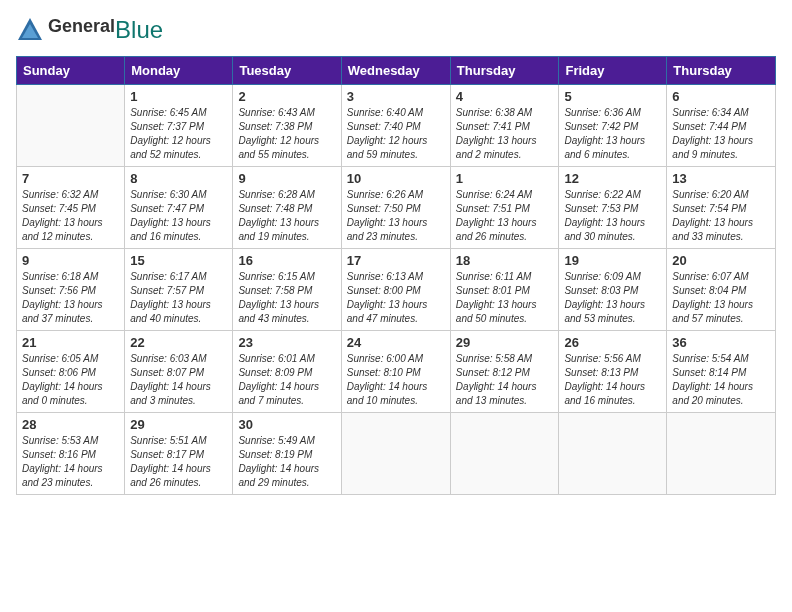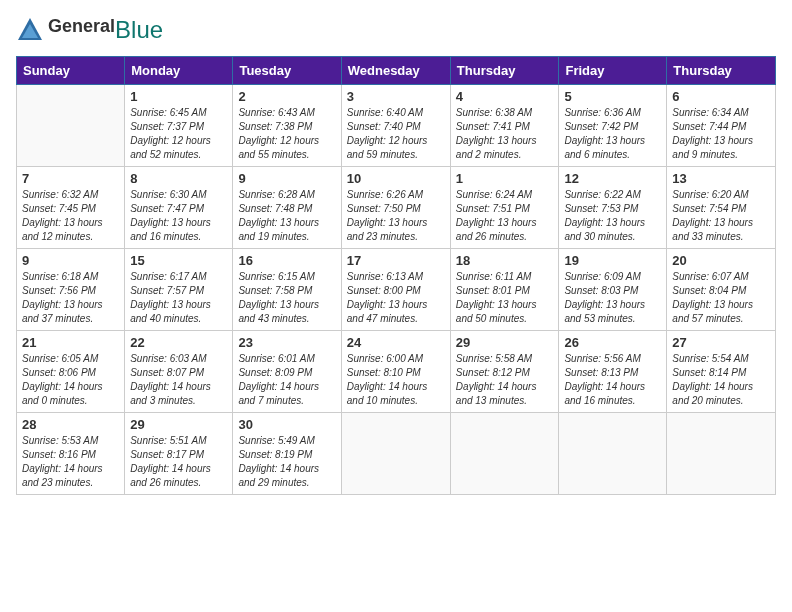--- a/index.html
+++ b/index.html
@@ -228,21 +228,21 @@
         </td>
         <td>
           <span class="day-number">29</span>
           <div class="day-info">Sunrise: 5:58 AM<br>Sunset: 8:12 PM<br>Daylight: 14 hours and 13 minutes.</div>
         </td>
         <td>
           <span class="day-number">26</span>
           <div class="day-info">Sunrise: 5:56 AM<br>Sunset: 8:13 PM<br>Daylight: 14 hours and 16 minutes.</div>
         </td>
         <td>
-          <span class="day-number">27</span>
+          <span class="day-number">36</span>
           <div class="day-info">Sunrise: 5:54 AM<br>Sunset: 8:14 PM<br>Daylight: 14 hours and 20 minutes.</div>
         </td>
       </tr>
       <tr>
         <td>
           <span class="day-number">28</span>
           <div class="day-info">Sunrise: 5:53 AM<br>Sunset: 8:16 PM<br>Daylight: 14 hours and 23 minutes.</div>
         </td>
         <td>
           <span class="day-number">29</span>

